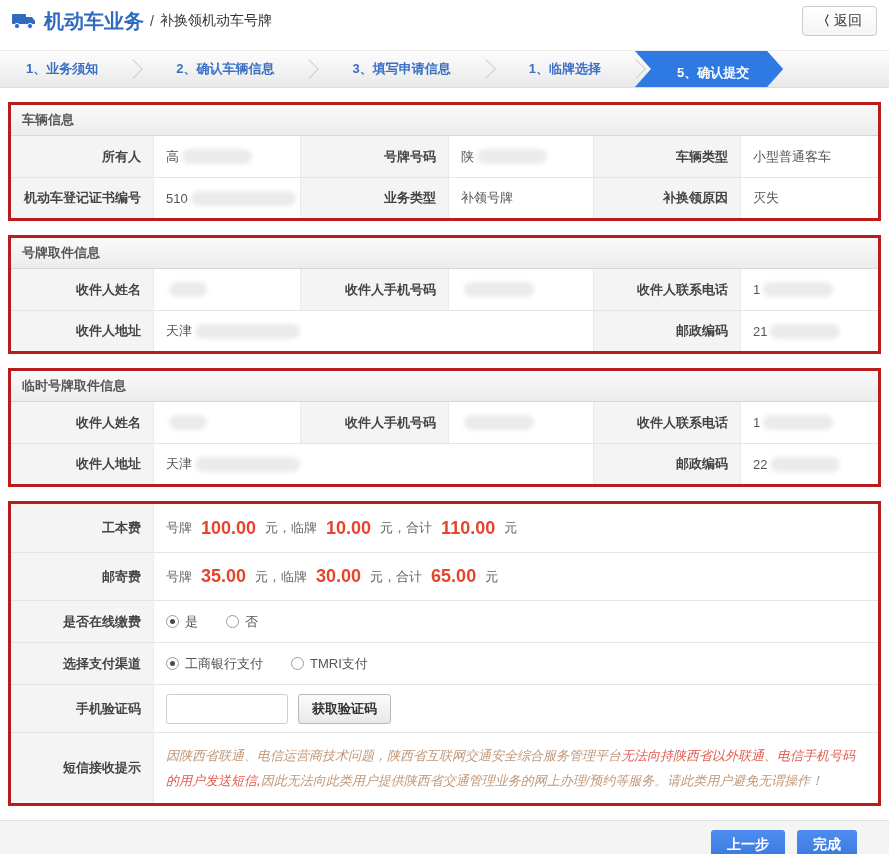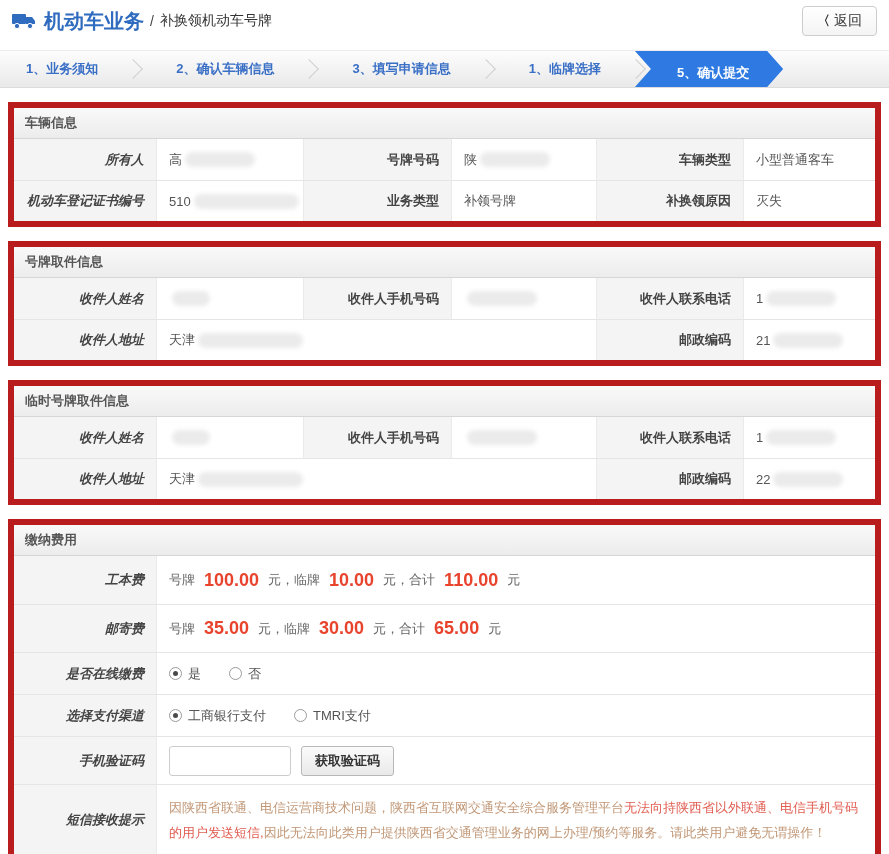--- a/index.html
+++ b/index.html
@@ -19,49 +19,49 @@
   .steps { height:38px; display:flex; align-items:stretch; background:linear-gradient(#fdfdfd,#e9e9e9);
            border-top:1px solid #ececec; border-bottom:1px solid #dcdcdc; overflow:hidden;margin-top:8px; }
   .step { display:flex; align-items:center; padding:0 26px; color:#3a6fc6; font-weight:bold; font-size:13px; cursor:pointer; white-space:nowrap; }
   .step-sep { width:26px; position:relative; flex:0 0 auto; }
   .step-sep::before { content:""; position:absolute; top:50%; left:2px; width:13px; height:13px;
            border-top:1px solid #cfcfcf; border-right:1px solid #cfcfcf; transform:translateY(-50%) rotate(45deg); background:transparent; }
   .step.active { background:#2e7ae2; color:#fff; margin-left:-18px; padding:8px 34px 0 42px;
            clip-path:polygon(0 0, calc(100% - 16px) 0, 100% 50%, calc(100% - 16px) 100%, 0 100%, 16px 50%); }
 
   
-  .panel { margin:14px 8px 0 8px; border:6px solid #b91c1c; background:#fdba74; }
+  .panel { margin:14px 8px 0 8px; border:3px solid #b91c1c; background:#fdba74; }
   .panel-title { height:31px; line-height:30px; padding-left:11px; font-weight:bold; color:#555;
                  background:linear-gradient(#f9f9f9,#ececec); border-bottom:1px solid #d6d6d6; }
   .grid6 { display:grid; grid-template-columns:142px 147px 148px 145px 147px 1fr; }
   .grid2 { display:grid; grid-template-columns:142px 1fr; }
   .cell { min-height:41px; display:flex; align-items:center; border-top:1px solid #e5e5e5; border-left:1px solid #eaeaea; }
   .cell.first-row { border-top:none; }
-  .cell.first-col { border-left:none;font-style:italic; }
+  .cell.first-col { border-left:none; }
   .lbl { background:#f4f4f4; justify-content:flex-end; padding-right:12px; color:#444; font-weight:bold; text-align:right; }
   .val { background:#fff; padding-left:12px; color:#555; }
   .span3 { grid-column:span 3; }
 
   
   .redact { display:inline-block; height:15px; background:#ebebeb; border-radius:8px; filter:blur(2px); margin-left:3px; vertical-align:middle; }
   .r-sm { width:38px; } .r-md { width:70px; } .r-lg { width:105px; }
 
   
   .fee-cell { min-height:48px; }
   .fee-text { color:#666; font-size:13px; }
   .fee-num { color:#e8432d; font-weight:bold; font-size:18px; margin:0 9px; }
   .radio-row { min-height:42px; }
   .radio { width:13px; height:13px; border:1px solid #9b9b9b; border-radius:50%; display:inline-block; position:relative;
            background:#fff; margin-right:6px; vertical-align:-2px; cursor:pointer; }
   .radio.checked::after { content:""; position:absolute; left:3px; top:3px; width:5px; height:5px; border-radius:50%; background:#4a4a4a; }
   .radio-opt { display:inline-flex; align-items:center; margin-right:28px; color:#555; cursor:pointer; }
   .code-input { width:122px; height:30px; border:1px solid #ccc; border-radius:3px; padding:0 8px; font-size:13px; margin-right:10px; }
   .code-btn { height:30px; padding:0 13px; border:1px solid #b8b8b8; border-radius:3px;
               background:linear-gradient(#fbfbfb,#e9e9e9); font-weight:bold; color:#333; font-size:13px; cursor:pointer; }
-  .sms-cell { min-height:66px; padding:10px 14px 10px 12px; line-height:25px; font-size:13px; }
+  .sms-cell { min-height:66px; padding:10px 14px 10px 12px; line-height:25px; font-size:13px;font-style:italic; }
   .sms-base { color:#c19776; }
   .sms-em   { color:#e05d51; }
 
   
   .footer-bar { margin-top:14px; height:48px; background:#f4f4f4; border-top:1px solid #e2e2e2;
                 display:flex; align-items:center; justify-content:flex-end; padding-right:32px; gap:12px; }
   .btn-blue { border:none; border-radius:3px; background:linear-gradient(#4d8df0,#3c78dd); color:#fff;
               font-weight:bold; font-size:14px; height:29px; padding:0 16px; cursor:pointer; }
 </style>
 </head>
@@ -181,21 +181,20 @@
     </div>
     <div class="cell lbl">邮政编码</div>
     <div class="cell val">
       <span>22</span>
         <span class="redact r-md"></span>
     </div>
   </div>
 </div>
 
 <div class="panel">
-  <div class="panel-title">缴纳费用</div>
   <div class="grid2">
 
     <div class="cell lbl fee-cell first-row first-col">工本费</div>
     <div class="cell val fee-cell first-row">
       <span class="fee-text">号牌</span>
         <span class="fee-num">100.00</span>
         <span class="fee-text">元，</span>
       <span class="fee-text">临牌</span>
         <span class="fee-num">10.00</span>
         <span class="fee-text">元，</span>

